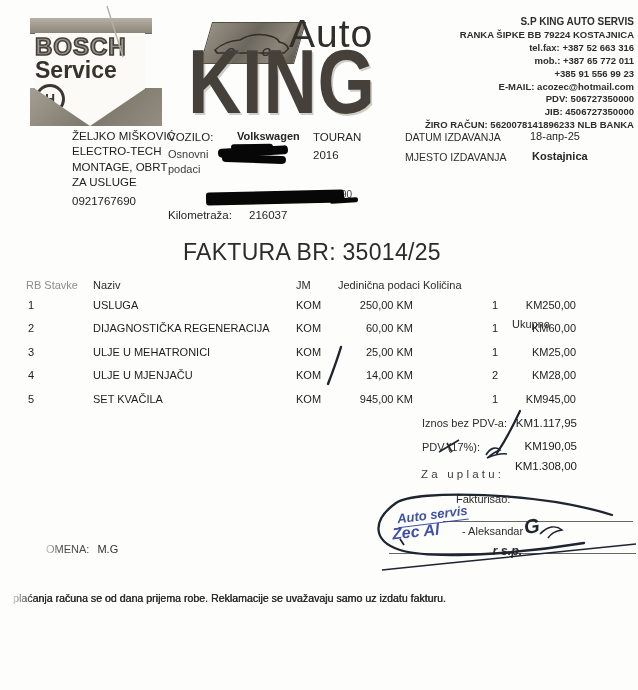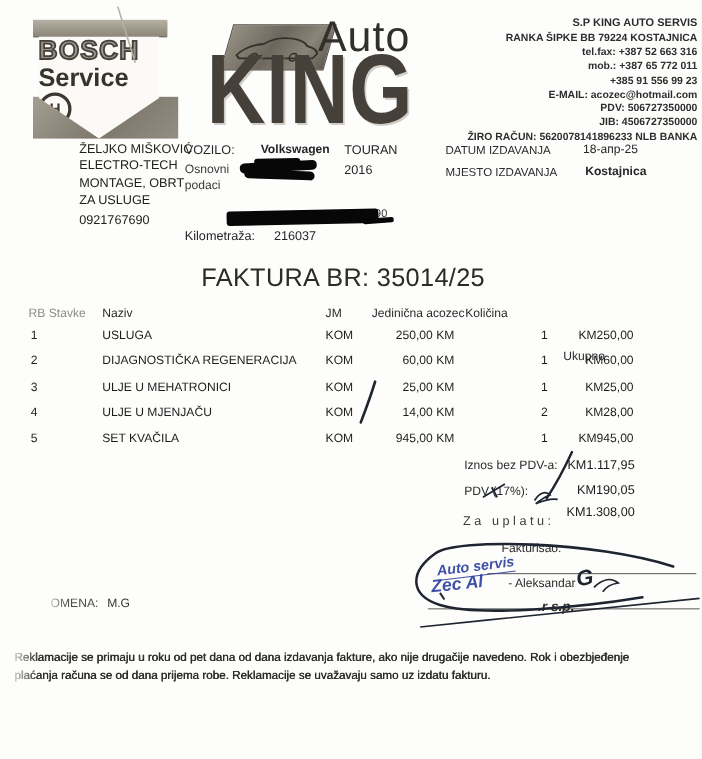--- a/index.html
+++ b/index.html
@@ -161,21 +161,21 @@
   <div class="abs issue-label" style="left:405px;top:131px;">DATUM IZDAVANJA</div>
   <div class="abs" style="left:530px;top:130px;font-size:11px;">18-апр-25</div>
   <div class="abs issue-label" style="left:405px;top:151px;text-align:center;">MJESTO IZDAVANJA</div>
   <div class="abs" style="left:532px;top:150px;font-size:11px;font-weight:700;">Kostajnica</div>
 
   <div class="title abs">FAKTURA BR: 35014/25</div>
 
   <div class="th th-rb abs">RB Stavke</div>
   <div class="th th-naziv abs">Naziv</div>
   <div class="th th-jm abs">JM</div>
-  <div class="th th-price abs">Jedinična acozec</div>
+  <div class="th th-price abs">Jedinična podaci</div>
   <div class="th th-qty abs">Količina</div>
   <div class="th th-total abs">Ukupno</div>
 
   <div class="rows" id="table-rows">
       <div class="t-row">
         <span class="c-no">1</span>
         <span class="c-name">USLUGA</span>
         <span class="c-jm">KOM</span>
         <span class="c-price">250,00 KM</span>
         <span class="c-qty">1</span>
@@ -228,21 +228,20 @@
   <div class="abs stamp stamp1">Auto servis</div>
   <div class="abs stamp stamp2">Zec Al</div>
   <div class="abs printed-name">- Aleksandar</div>
   <div class="abs suffix">.r s.p.</div>
   <div class="abs pen-g">G</div>
 
   <div class="abs note">
     <span>OMENA:</span><b>M.G</b>
   </div>
   <div class="footer">
-    <div>Reklamacije se primaju u roku od pet dana od dana izdavanja fakture, ako nije drugačije navedeno. Rok i obezbjeđenje</div>
     <div>plaćanja računa se od dana prijema robe. Reklamacije se uvažavaju samo uz izdatu fakturu.</div>
   </div>
 
   <svg class="pen-overlay" width="638" height="690" viewBox="0 0 638 690">
     <path d="M107,6 L123,57" stroke="#b6afa3" stroke-width="1.4" fill="none"></path>
     <path d="M341,347 C338,357 333,371 328,384" stroke="#1e2430" stroke-width="2.4" fill="none" stroke-linecap="round"></path>
     <path d="M520,411 C513,426 505,441 497,453" stroke="#1e2430" stroke-width="2.2" fill="none" stroke-linecap="round"></path>
     <path d="M486,455 c4,-7 10,-9 14,-5 c-6,2 -10,6 -13,8 c7,-3 14,-5 20,-4" stroke="#1e2430" stroke-width="1.6" fill="none"></path>
     <path d="M439,452 L459,440" stroke="#1e2430" stroke-width="1.6" fill="none"></path>
     <path d="M447,443 l5,9" stroke="#1e2430" stroke-width="1.6" fill="none"></path>

